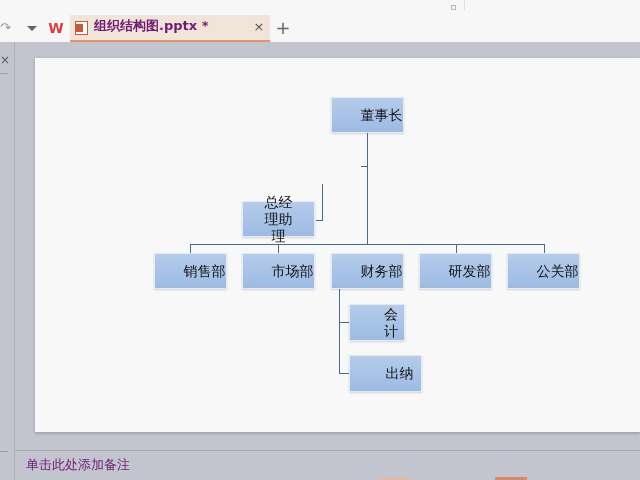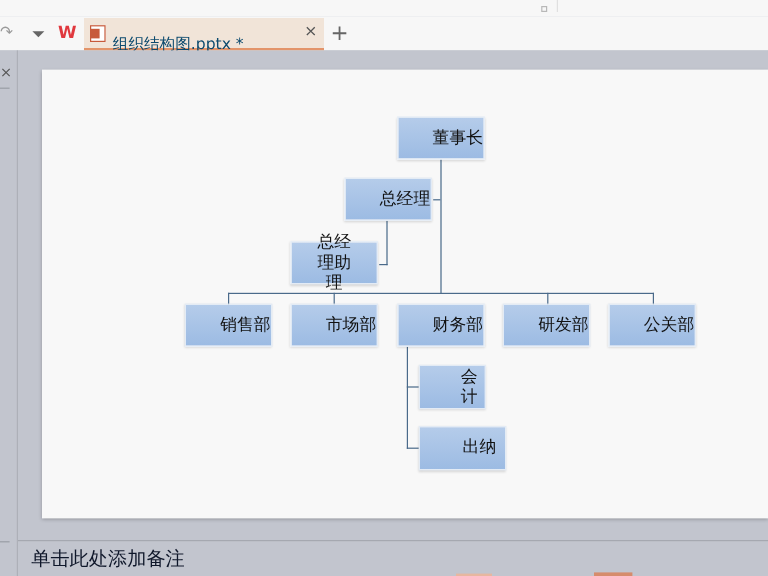--- a/index.html
+++ b/index.html
@@ -10,37 +10,37 @@
     .ribbon-sep1 { position: absolute; top: 0; left: 464px; width: 1px; height: 10px; background: #e0e0e0; }
 
     .tabbar { position: absolute; left: 0; top: 14px; width: 640px; height: 28px; background: #f7f7f7; }
     .redo-icon { position: absolute; left: 0; top: 7px; width: 10px; height: 14px; color: #9a9a9a; font-size: 13px; line-height: 14px; }
     .dropdown-btn { position: absolute; left: 24px; top: 6px; width: 16px; height: 16px; }
     .dropdown-btn::after { content: ""; position: absolute; left: 3px; top: 6px; border-left: 5px solid transparent; border-right: 5px solid transparent; border-top: 5px solid #666; }
     .wps-logo { position: absolute; left: 47px; top: 5px; width: 18px; height: 18px; color: #e0383e; font-weight: bold; font-size: 14px; line-height: 18px; text-align: center; }
     .doc-tab { position: absolute; left: 70px; top: 1px; width: 200px; height: 27px; background: #f1e4d8; border-bottom: 2px solid #e3946a; }
     .ppt-icon { position: absolute; left: 5px; top: 6px; width: 13px; height: 14px; border: 1px solid #c75a3b; background: #fff; }
     .ppt-icon::before { content: ""; position: absolute; left: -1px; top: 2px; width: 8px; height: 8px; background: #c75a3b; }
-    .tab-title { position: absolute; left: 24px; top: 13px; font-size: 13px; color: #0c4a6e; white-space: nowrap; }
+    .tab-title { position: absolute; left: 24px; top: 2px; font-size: 13px; color: #701a75; white-space: nowrap; font-weight: bold; }
     .tab-close { position: absolute; right: 4px; top: 4px; width: 14px; height: 16px; font-size: 13px; color: #555; text-align: center; line-height: 16px; }
     .new-tab { position: absolute; left: 274px; top: 4px; width: 18px; height: 20px; font-size: 18px; color: #666; text-align: center; line-height: 20px; }
 
     .left-pane { position: absolute; left: 0; top: 42px; width: 15px; height: 438px; background: #c2c5ce; border-right: 1px solid #adb0b8; }
     .left-close { position: absolute; left: 0; top: 12px; width: 8px; font-size: 12px; color: #555; line-height: 12px; }
     .left-line { position: absolute; left: 0; top: 31px; width: 8px; height: 1px; background: #9a9da5; }
     .left-line2 { position: absolute; left: 0; top: 409px; width: 8px; height: 1px; background: #9a9da5; }
 
     .editor { position: absolute; left: 15px; top: 42px; width: 625px; height: 408px; background: #c2c5ce; }
     .slide { position: absolute; left: 20px; top: 16px; width: 605px; height: 374px; background: #f8f8f8; box-shadow: 0 1px 3px rgba(0,0,0,0.25); }
 
     .node { position: absolute; background: linear-gradient(to bottom, #b5ccea 0%, #9cbbe3 100%); border: 1px solid #e3ebf5; box-shadow: 0 1px 2px rgba(0,0,0,0.15); color: #111; font-size: 14px; display: flex; align-items: center; justify-content: center; text-align: center; line-height: 17px; padding-left: 28px; }
     .line { position: absolute; background: #4a6a8a; }
 
     .notes { position: absolute; left: 15px; top: 450px; width: 625px; height: 30px; background: #c2c5ce; border-top: 1px solid #a5a8b0; }
-    .notes-text { position: absolute; left: 11px; top: 5px; font-size: 16px; color: #0f172a; }
+    .notes-text { position: absolute; left: 11px; top: 5px; font-size: 13px; color: #701a75; }
     .status-accent1 { position: absolute; left: 365px; bottom: 0; width: 30px; height: 2px; background: #e7b7a0; }
     .status-accent2 { position: absolute; left: 480px; bottom: 0; width: 32px; height: 3px; background: #d68c6c; }
   </style>
 </head>
 <body>
 
 <div class="top-ribbon">
   <div class="ribbon-mark"></div>
   <div class="ribbon-sep1"></div>
 </div>
@@ -73,21 +73,20 @@
     <div class="line" style="left:155px; top:186px; width:355px; height:1px;"></div>
     <div class="line" style="left:155px; top:186px; width:1px; height:10px;"></div>
     <div class="line" style="left:243px; top:186px; width:1px; height:10px;"></div>
     <div class="line" style="left:421px; top:186px; width:1px; height:10px;"></div>
     <div class="line" style="left:509px; top:186px; width:1px; height:10px;"></div>
     <div class="line" style="left:304px; top:231px; width:1px; height:85px;"></div>
     <div class="line" style="left:304px; top:264px; width:10px; height:1px;"></div>
     <div class="line" style="left:304px; top:315px; width:10px; height:1px;"></div>
 
     <div class="node" style="left:296px; top:39px; width:73px; height:36px;">董事长</div>
-    <div class="node" style="left:252px; top:90px; width:73px; height:36px;">总经理</div>
     <div class="node" style="left:207px; top:143px; width:73px; height:36px; padding:0 16px;">总经理助理</div>
 
     <div class="node" style="left:119px; top:195px; width:73px; height:36px;">销售部</div>
     <div class="node" style="left:207px; top:195px; width:73px; height:36px;">市场部</div>
     <div class="node" style="left:296px; top:195px; width:73px; height:36px;">财务部</div>
     <div class="node" style="left:384px; top:195px; width:73px; height:36px;">研发部</div>
     <div class="node" style="left:472px; top:195px; width:73px; height:36px;">公关部</div>
 
     <div class="node" style="left:314px; top:246px; width:56px; height:37px;">会计</div>
     <div class="node" style="left:314px; top:297px; width:73px; height:37px;">出纳</div>

